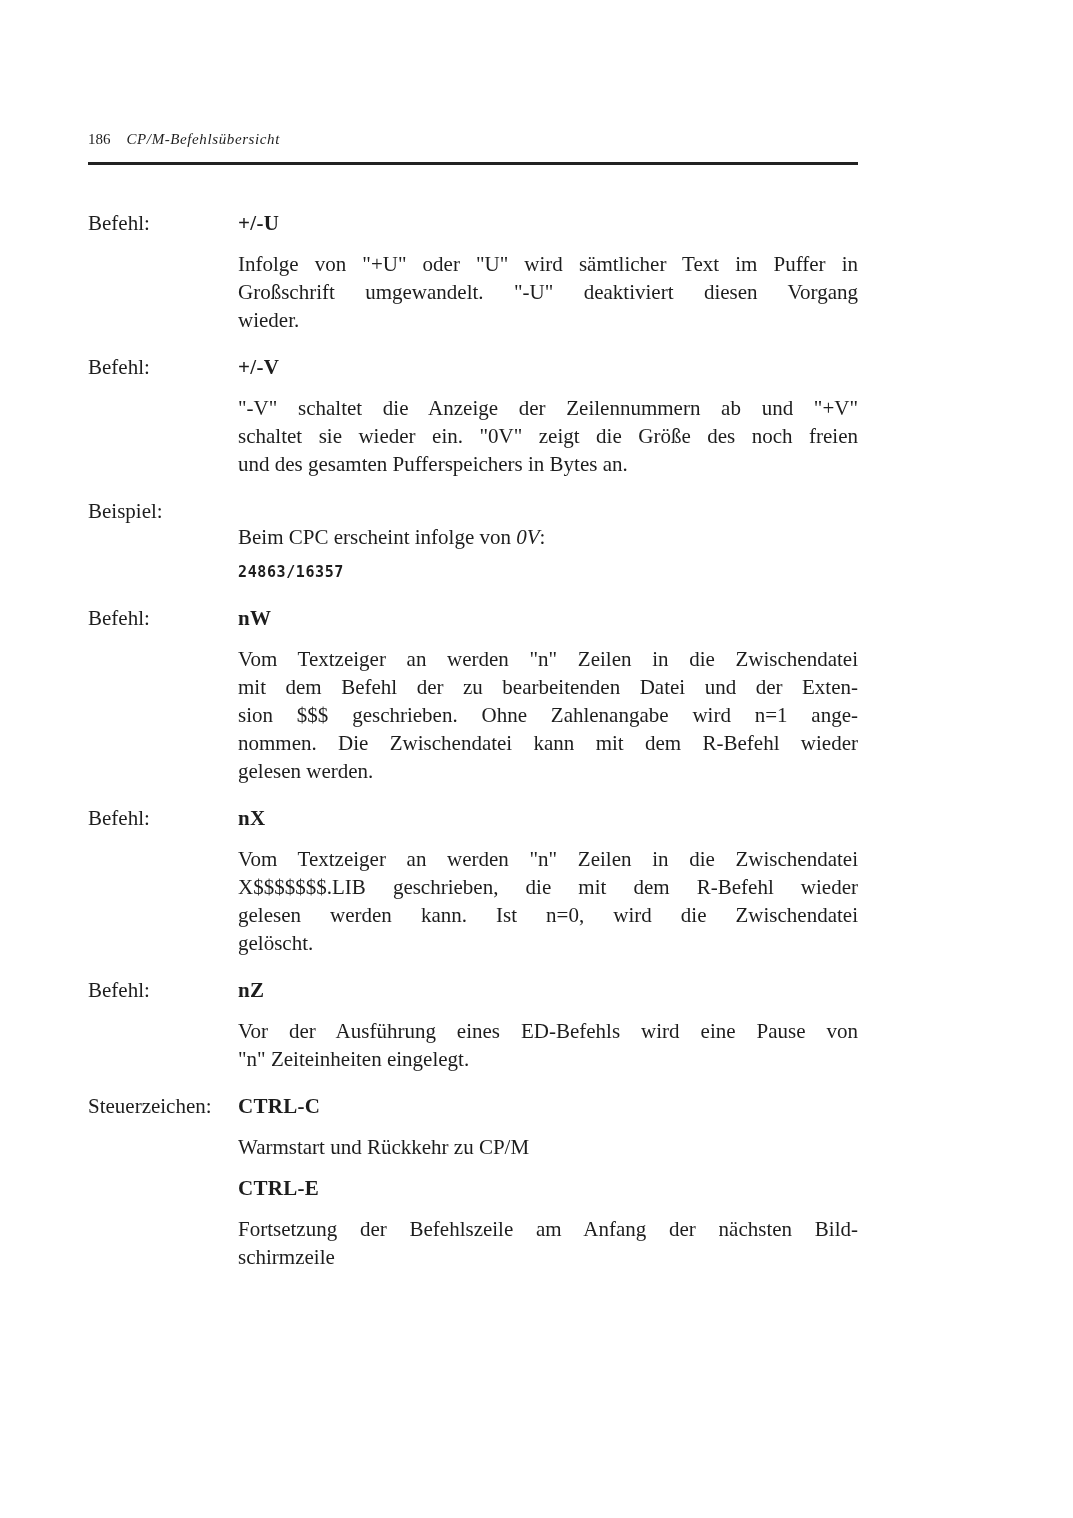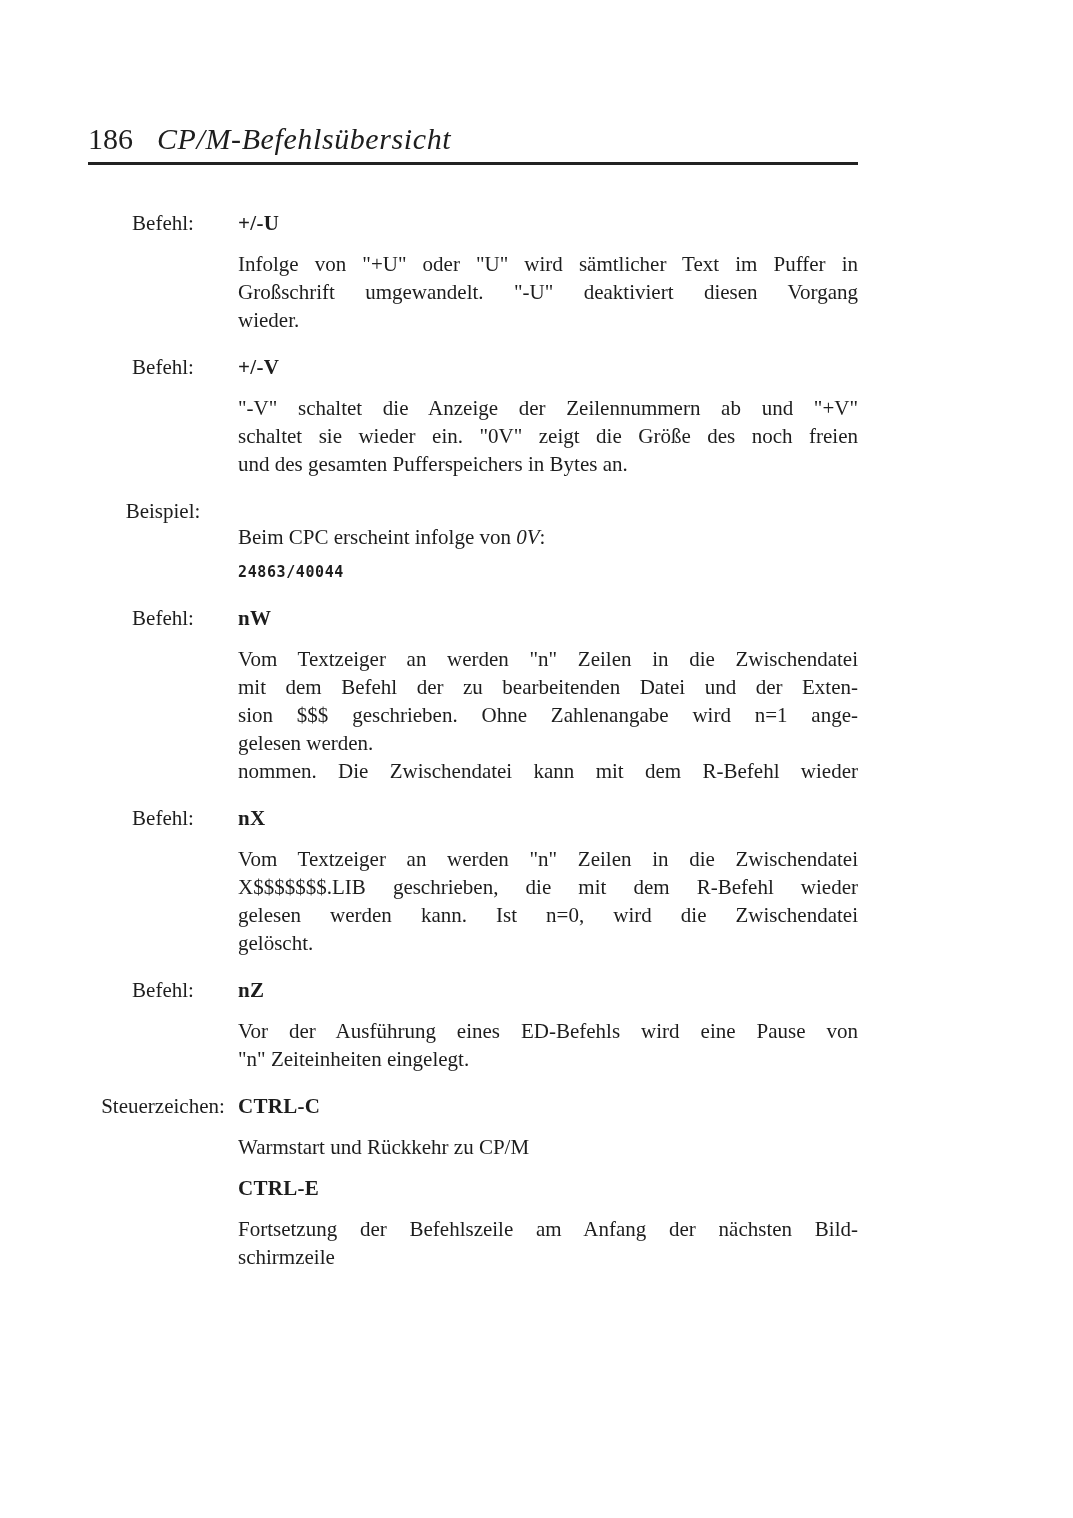--- a/index.html
+++ b/index.html
@@ -17,22 +17,22 @@
     overflow: hidden;
   }
   .content {
     padding-top: 126px;
     padding-left: 88px;
     width: 770px;
   }
   .header {
     display: flex;
     align-items: flex-end;
-    gap: 24px;
-    font-size: 30px;
+    gap: 16px;
+    font-size: 15px;
     line-height: 26px;
   }
   .htitle {
     font-style: italic;
     letter-spacing: 0.6px;
   }
   .rule {
     border-bottom: 3px solid #222222;
     margin-top: 10px;
     width: 770px;
@@ -41,21 +41,20 @@
     margin-top: 44px;
   }
   .row {
     display: grid;
     grid-template-columns: 150px 620px;
     margin-bottom: 6px;
   }
   .label {
     font-size: 21px;
     line-height: 28px;
-    text-align: center;
   }
   .cmd {
     font-weight: bold;
     font-size: 21px;
     line-height: 28px;
     margin-bottom: 13px;
     letter-spacing: 0.3px;
   }
   .para {
     font-size: 21px;
@@ -122,34 +121,34 @@
               <div class="tline">schaltet sie wieder ein. "0V" zeigt die Größe des noch freien</div>
               <div class="tline tline-last">und des gesamten Pufferspeichers in Bytes an.</div>
             </div>
         </div>
       </div>
 
       <div class="row">
         <div class="label">Beispiel:</div>
         <div class="ccol">
           <div class="introline"><span>Beim CPC erscheint infolge von </span><span class="it">0V</span><span>:</span></div>
-          <div class="code">24863/40044</div>
+          <div class="code">24863/16357</div>
         </div>
       </div>
 
       <div class="row">
         <div class="label">Befehl:</div>
         <div class="ccol">
           <div class="cmd">nW</div>
           <div class="para">
               <div class="tline">Vom Textzeiger an werden "n" Zeilen in die Zwischendatei</div>
               <div class="tline">mit dem Befehl der zu bearbeitenden Datei und der Exten-</div>
               <div class="tline">sion $$$ geschrieben. Ohne Zahlenangabe wird n=1 ange-</div>
+              <div class="tline">nommen. Die Zwischendatei kann mit dem R-Befehl wieder</div>
               <div class="tline tline-last">gelesen werden.</div>
-              <div class="tline">nommen. Die Zwischendatei kann mit dem R-Befehl wieder</div>
             </div>
         </div>
       </div>
 
       <div class="row">
         <div class="label">Befehl:</div>
         <div class="ccol">
           <div class="cmd">nX</div>
           <div class="para">
               <div class="tline">Vom Textzeiger an werden "n" Zeilen in die Zwischendatei</div>

